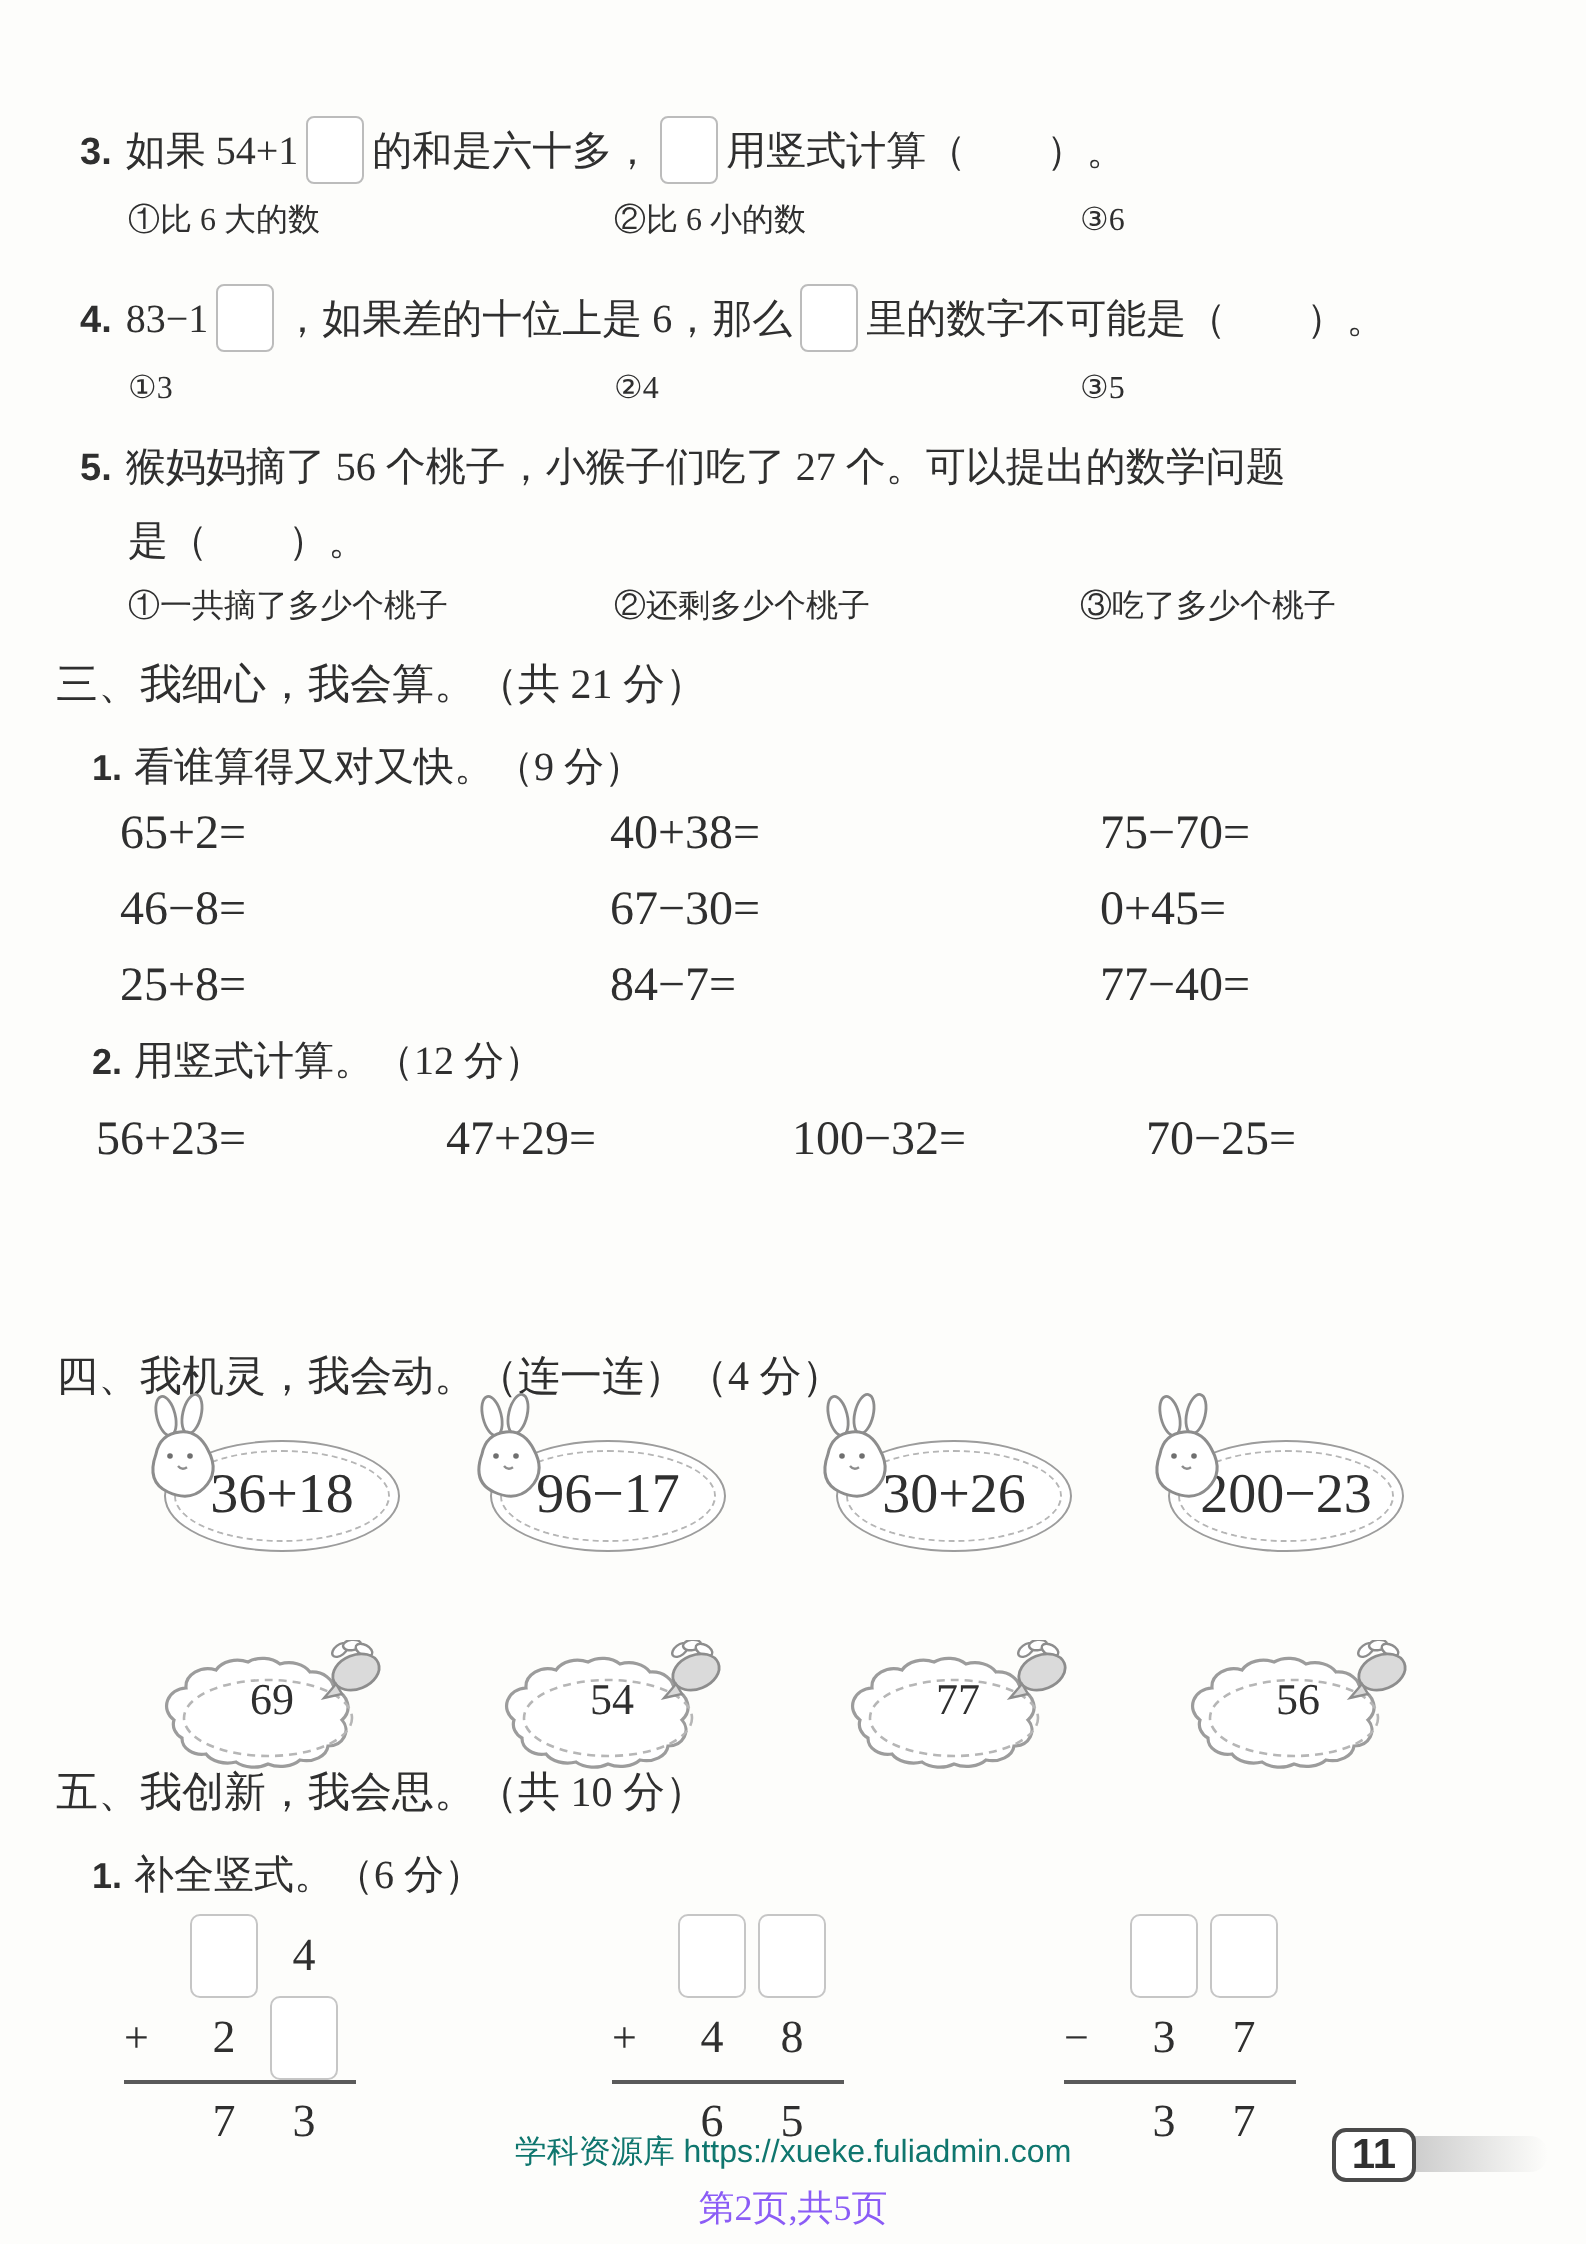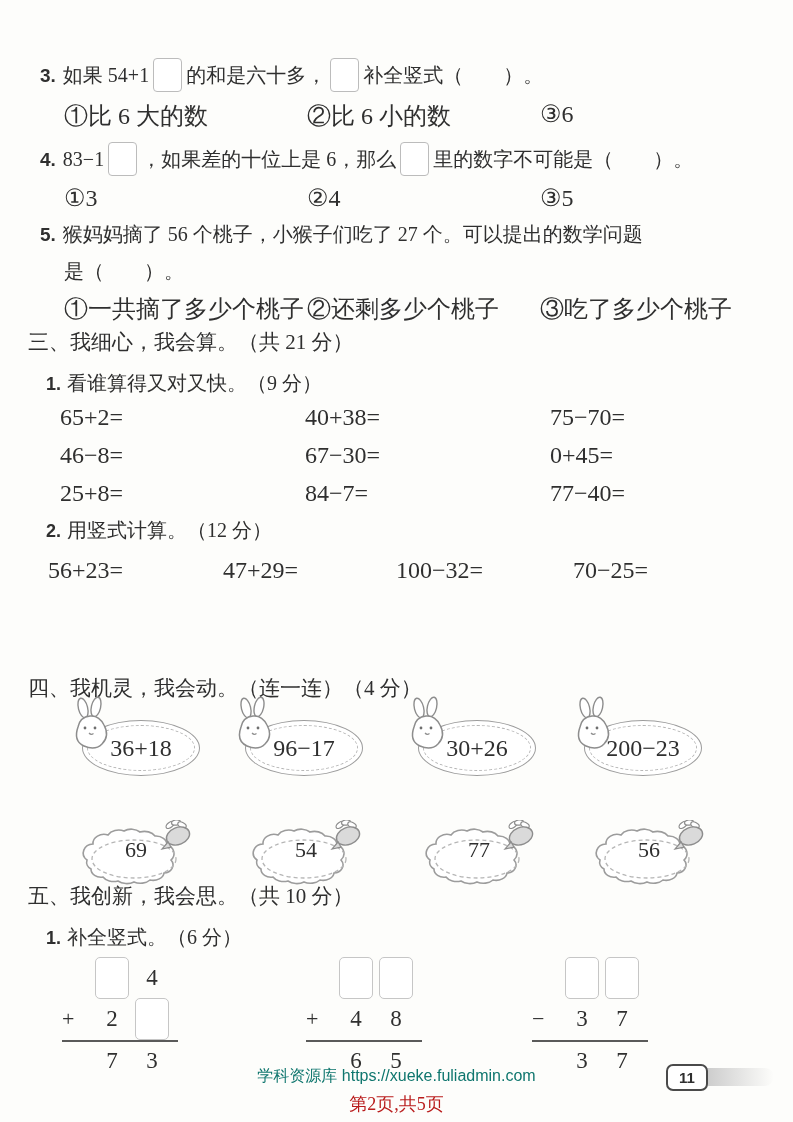--- a/index.html
+++ b/index.html
@@ -6,66 +6,66 @@
   .page{
     position:relative;width:793px;height:1122px;margin:0 auto;
     background:#fdfdfb;color:#2f2f2f;overflow:hidden;
     font-family:"Liberation Serif","DejaVu Serif",serif;
   }
   .abs{position:absolute;}
   .qline{font-size:20px;line-height:32px;white-space:nowrap;}
   .qnum{font-family:"Liberation Sans","DejaVu Sans",sans-serif;font-weight:700;font-size:19px;margin-right:7px;}
   .subnum{font-family:"Liberation Sans","DejaVu Sans",sans-serif;font-weight:700;font-size:18px;margin-right:6px;}
   .inline-box{display:inline-block;width:27px;height:32px;border:1.2px solid #bcbcbc;border-radius:4px;background:#fff;vertical-align:-10px;margin:0 4px;}
-  .opts{display:flex;font-size:24px;white-space:nowrap;}
+  .opts{display:flex;font-size:16px;white-space:nowrap;}
   .opt-a{width:243px;}
   .opt-b{width:233px;}
   .sec-title{font-size:21px;white-space:nowrap;}
   .sub-title{font-size:20px;white-space:nowrap;}
   .calc-row{display:flex;font-size:24px;white-space:nowrap;}
   .cr-a{width:245px;} .cr-b{width:245px;}
   .cw-a{width:175px;} .cw-b{width:173px;} .cw-c{width:177px;}
 
   
   .bubble{position:absolute;width:118px;height:56px;}
   .oval-outer{position:absolute;inset:0;border:1.5px solid #9c9c9c;border-radius:50%;background:#fff;}
   .oval-inner{position:absolute;inset:5px;border:1.4px dashed #b6b6b6;border-radius:50%;}
-  .bubble-label{position:absolute;inset:0;display:flex;align-items:center;justify-content:center;font-size:24px;font-family:Liberation Serif, serif;}
+  .bubble-label{position:absolute;inset:0;display:flex;align-items:center;justify-content:center;font-size:28px;font-family:Liberation Serif, serif;}
   .rabbit{position:absolute;left:-13px;top:-24px;width:42px;height:58px;}
 
   .cloud{position:absolute;width:122px;height:68px;}
   .cloud svg{position:absolute;inset:0;}
   .cloud-label{position:absolute;left:0;top:8px;width:100%;height:44px;display:flex;align-items:center;justify-content:center;font-size:22px;}
 
   
   .vform{position:absolute;top:0;}
   .vrow{display:flex;align-items:center;}
   .r1{height:44px;}
   .r2{height:38px;}
   .r3{height:32px;margin-top:3px;}
   .vop{width:30px;font-size:22px;}
   .vcell{width:40px;display:flex;justify-content:center;align-items:center;font-size:23px;}
   .vbox{width:32px;height:40px;border:1.5px solid #c6c6c6;border-radius:5px;background:#fff;}
   .vline{width:116px;border-top:2px solid #5a5a5a;margin-top:2px;}
 
   .watermark{left:0;right:0;top:1066px;text-align:center;font-family:"Liberation Sans","DejaVu Sans",sans-serif;font-size:16px;color:#0f766e;}
-  .pageinfo{left:0;right:0;top:1092px;text-align:center;font-size:18px;color:#b91c1c;}
+  .pageinfo{left:0;right:0;top:1092px;text-align:center;font-size:18px;color:#8b5cf6;}
   .badge{left:666px;top:1064px;width:38px;height:23px;border:2px solid #4a4a4a;border-radius:7px;background:#fff;
          display:flex;align-items:center;justify-content:center;
-         font-family:"Liberation Sans","DejaVu Sans",sans-serif;font-weight:700;font-size:15px;z-index:2;}
+         font-family:"Liberation Sans","DejaVu Sans",sans-serif;font-weight:700;font-size:21px;z-index:2;}
   .badge-tail{left:702px;top:1068px;width:72px;height:18px;border-radius:0 9px 9px 0;
               background:linear-gradient(to right,#c9c9c9,rgba(255,255,255,0));}
 </style>
 </head>
 <body>
 
 <div class="page">
 
   <div class="abs qline" style="left:40px;top:58px;">
-    <span class="qnum">3.</span><span>如果 54+1</span><span class="inline-box"></span><span>的和是六十多，</span><span class="inline-box"></span><span>补全竖式（　　）。</span>
+    <span class="qnum">3.</span><span>如果 54+1</span><span class="inline-box"></span><span>的和是六十多，</span><span class="inline-box"></span><span>用竖式计算（　　）。</span>
   </div>
   <div class="abs opts" style="left:64px;top:100px;">
     <span class="opt-a">①比 6 大的数</span>
     <span class="opt-b">②比 6 小的数</span>
     <span>③6</span>
   </div>
 
   <div class="abs qline" style="left:40px;top:142px;">
     <span class="qnum">4.</span><span>83−1</span><span class="inline-box"></span><span>，如果差的十位上是 6，那么</span><span class="inline-box"></span><span>里的数字不可能是（　　）。</span>
   </div>

